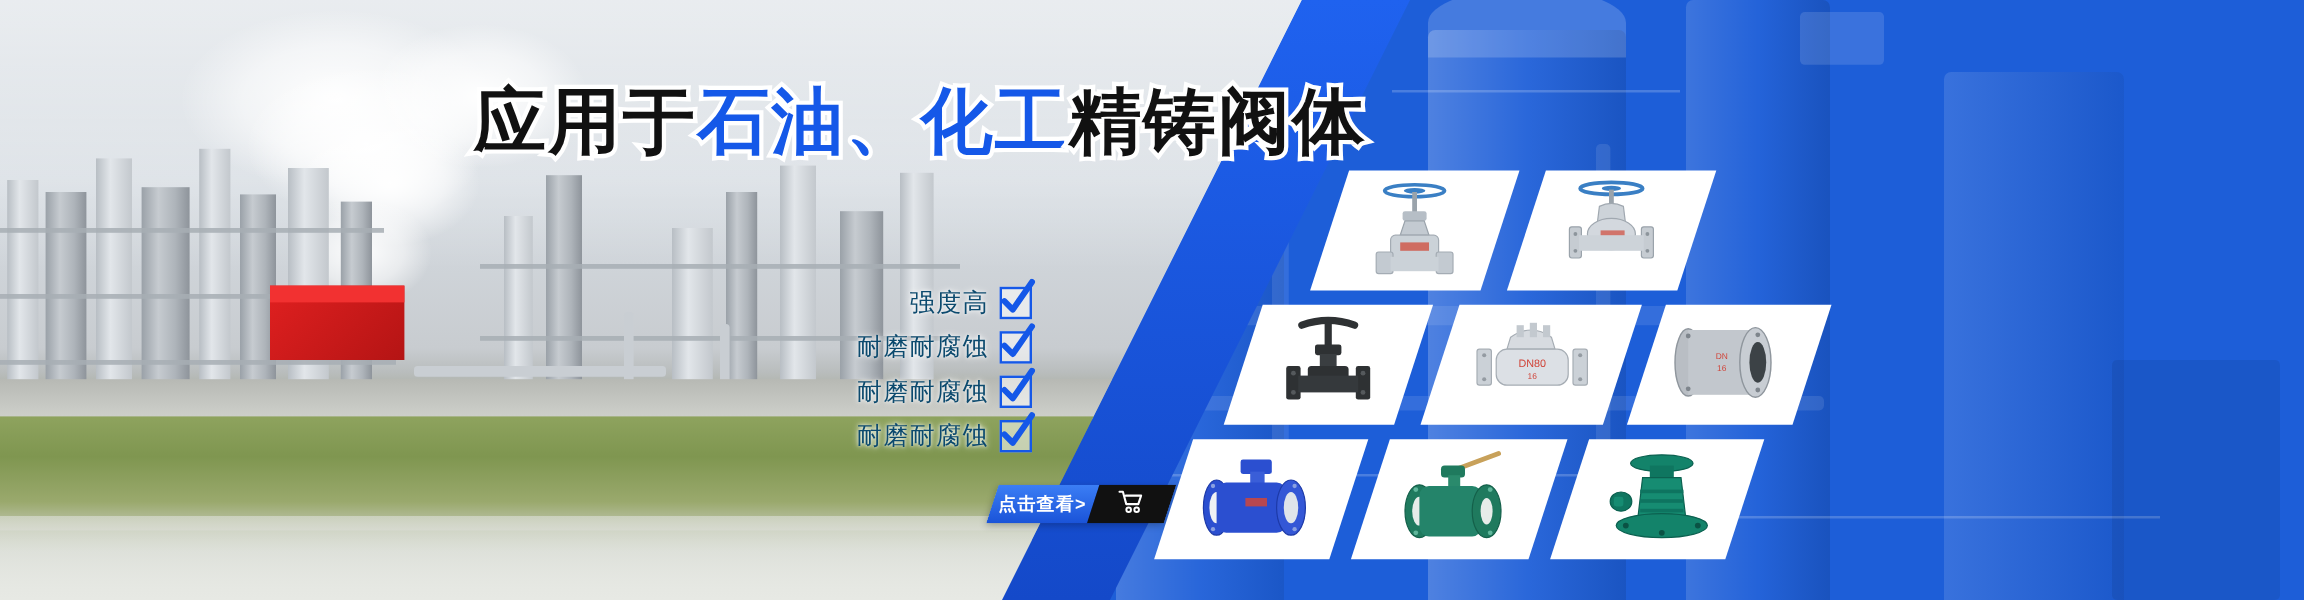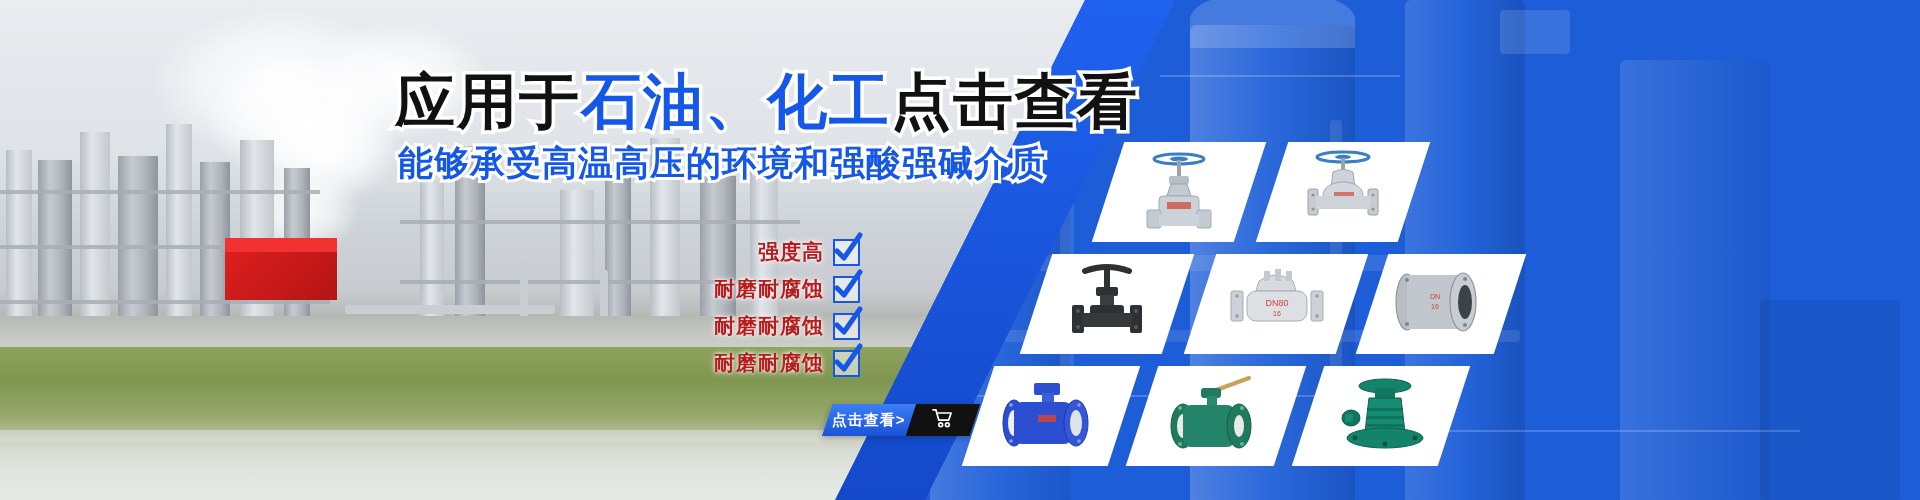--- a/index.html
+++ b/index.html
@@ -89,21 +89,21 @@
   
   .features{
     position:absolute;left:640px;top:238px;
     width:220px;text-align:right;
   }
   .feat{
     display:flex;align-items:center;justify-content:flex-end;
     gap:9px;margin-bottom:9px;
   }
   .feat-label{
-    font-size:21px;font-weight:bold;color:#b91c1c;
+    font-size:21px;font-weight:normal;color:#0c4a6e;
     letter-spacing:1px;white-space:nowrap;
     text-shadow:0 0 6px rgba(255,255,255,.95),0 0 3px rgba(255,255,255,.9);
   }
   .check-box{
     width:23px;height:23px;flex:0 0 23px;
     border:2px solid #1558e8;
     background:rgba(255,255,255,.55);
     position:relative;
   }
   .check-box svg{position:absolute;left:-2px;top:-9px;}
@@ -211,24 +211,23 @@
 
       <div class="wall"></div>
       <div class="grass"></div>
       <div class="haze"></div>
     </div>
   </div>
 
   <div class="wedge-stripe"></div>
 
   <div class="headline">
-    <span>应用于</span><span class="hl">石油、化工</span><span>点击查看</span>
-  </div>
-
-  <div class="subline">能够承受高温高压的环境和强酸强碱介质</div>
+    <span>应用于</span><span class="hl">石油、化工</span><span>精铸阀体</span>
+  </div>
+
 
   <div class="features">
     <div class="feat">
       <span class="feat-label">强度高</span>
       <span class="check-box">
         <svg width="30" height="32" viewBox="0 0 30 32">
             <path d="M4 19 L11 26 L27 3" stroke="#1558e8" stroke-width="5" fill="none" stroke-linecap="round" stroke-linejoin="round"></path>
           </svg>
       </span>
     </div>

